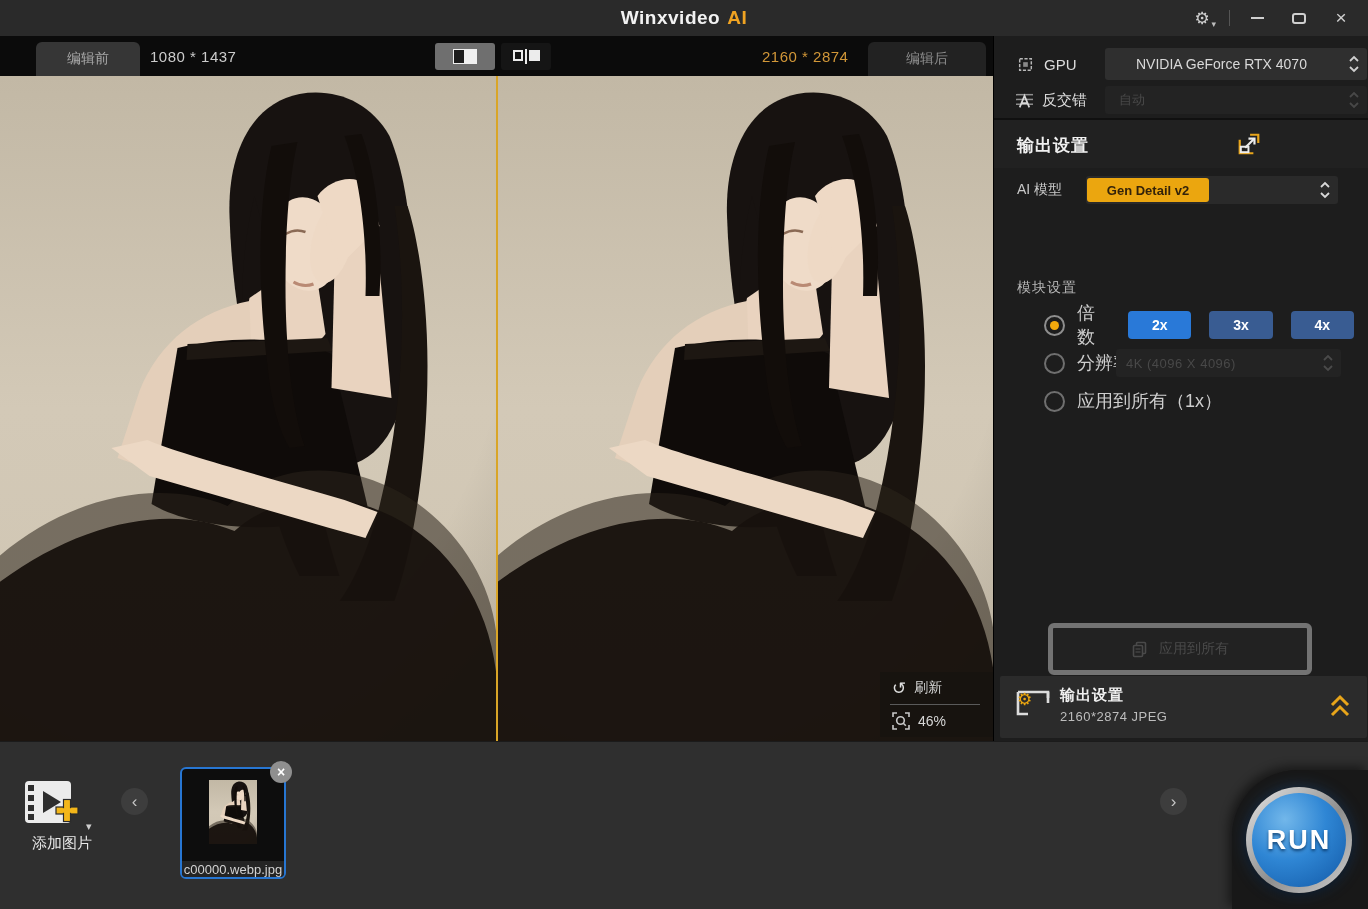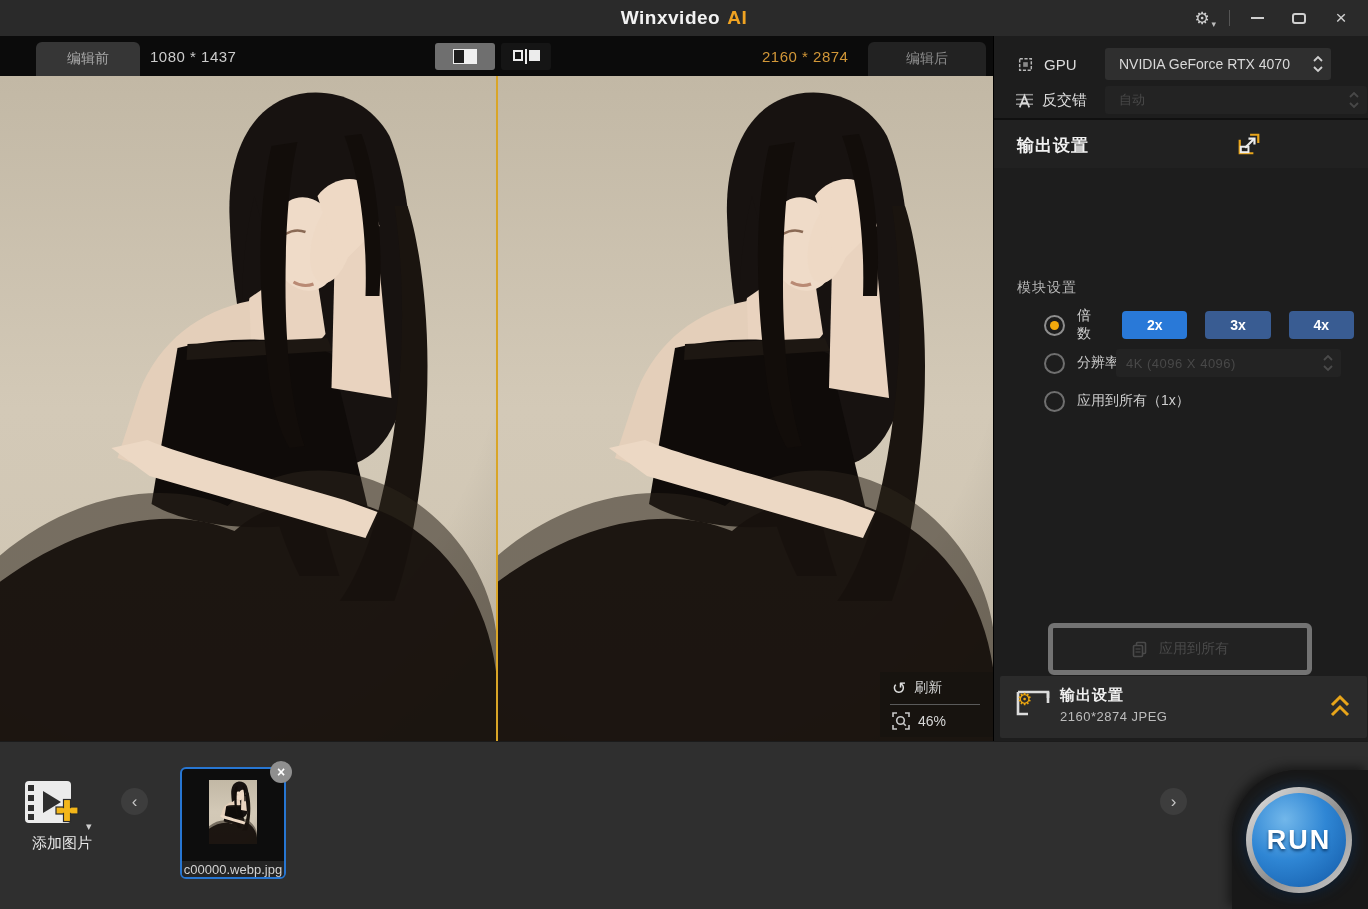--- a/index.html
+++ b/index.html
@@ -53,42 +53,42 @@
   
   #panel { position:absolute; left:993px; top:36px; width:375px; height:705px; background:#1d1d1d; border-left:1px solid #000; }
   .prow { position:absolute; display:flex; align-items:center; }
   .plabel { font-size:15px; color:#dcdcdc; }
   .dd { position:relative; border-radius:3px; display:flex; align-items:center; }
   .dd-live { background:#2f2f2f; color:#d9d9d9; }
   .dd-dis { background:#232323; color:#484848;text-align:center; }
   .spinner { position:absolute; right:8px; top:50%; transform:translateY(-50%); }
 
   #row-gpu { left:22px; top:12px; width:340px; height:32px; gap:9px; }
-  #dd-gpu { position:absolute; left:89px; width:226px; height:32px; font-size:14px; padding-left:14px; }
+  #dd-gpu { position:absolute; left:89px; width:262px; height:32px; font-size:14px; padding-left:31px; }
   #row-deint { left:22px; top:50px; width:340px; height:28px; gap:9px; }
   #dd-deint { position:absolute; left:89px; width:262px; height:28px; font-size:13px; padding-left:14px; }
   #panel-div1 { position:absolute; left:0; top:82px; width:375px; height:2px; background:#101010; }
 
   #section-head { position:absolute; left:0; top:84px; width:375px; height:48px; background:#212121; }
   #section-title { position:absolute; left:23px; top:14px; font-size:17px; font-weight:bold; color:#f0f0f0; letter-spacing:1px; }
   #expand-btn { position:absolute; left:243px; top:12px; width:24px; height:24px; }
 
   #row-model { left:23px; top:140px; width:340px; height:28px; }
   #model-label { font-size:14px; color:#c9c9c9; }
   #dd-model { position:absolute; left:69px; width:252px; height:28px; background:#2a2a2a; }
   #model-pill { position:absolute; left:1px; top:2px; width:122px; height:24px; background:#eba60f; border-radius:3px; display:flex; align-items:center; justify-content:center; font-size:13px; font-weight:bold; color:#33230a; }
   #desc { position:absolute; left:23px; top:176px; width:342px; font-size:13.5px; line-height:19px; color:#3b69ad; }
   #module-label { position:absolute; left:23px; top:243px; font-size:14px; color:#b5b5b5; letter-spacing:1px; }
 
   .radio { width:21px; height:21px; border:2px solid #8e8e8e; border-radius:50%; background:transparent; position:relative; flex:none; }
   .radio.sel::after { content:""; position:absolute; left:4px; top:4px; width:9px; height:9px; border-radius:50%; background:#f2a90c; }
   .radio.off { border-color:#6f6f6f; }
 
   #row-scale { left:50px; top:274px; width:310px; height:30px; gap:12px; }
-  #scale-label,#res-label,#enh-label { font-size:14px; color:#cecece; }
+  #scale-label,#res-label,#enh-label { font-size:18px; color:#cecece; }
   .scale-btn { width:73px; height:28px; border-radius:4px; display:flex; align-items:center; justify-content:center; font-size:14px; font-weight:bold; color:#fff; }
   #scale-2x { background:#2979d8; margin-left:8px; }
   #scale-3x { background:#395c92; margin-left:6px; }
   #scale-4x { background:#395c92; margin-left:6px; }
   #row-res { left:50px; top:313px; width:310px; height:28px; gap:12px; }
   #dd-res { position:absolute; left:72px; width:225px; height:28px; font-size:13px; padding-left:10px; letter-spacing:.5px; }
   #row-enh { left:50px; top:352px; width:310px; height:26px; gap:12px; }
 
   #apply-all-btn { position:absolute; left:54px; top:587px; width:264px; height:52px; border:5px solid #737373; border-radius:6px; background:#222222; display:flex; align-items:center; justify-content:center; gap:10px; font-size:14px; color:#4a4a4a; }
 
@@ -274,20 +274,29 @@
     <div id="section-title">输出设置</div>
     <svg id="expand-btn" viewBox="0 0 22 22">
       <path d="M2.5,7 V19.5 H15" fill="none" stroke="#e8a51a" stroke-width="2"></path>
       <path d="M12,2.5 H19.5 V10" fill="none" stroke="#e8a51a" stroke-width="2"></path>
       <path d="M7.5,14.5 L16,6" stroke="#ececec" stroke-width="2"></path>
       <path d="M10.5,6 H16 V11.5" fill="none" stroke="#ececec" stroke-width="2"></path>
       <rect x="3.5" y="13.5" width="7" height="5" fill="none" stroke="#ececec" stroke-width="1.8"></rect>
     </svg>
   </div>
 
+  <div class="prow" id="row-model">
+    <span id="model-label">AI 模型</span>
+    <div class="dd" id="dd-model">
+      <div id="model-pill">Gen Detail v2</div>
+      <svg class="spinner" width="10" height="18" style="color:#d8d8d8">
+          <use href="#spin"></use>
+        </svg>
+    </div>
+  </div>
 
 
   <div id="module-label">模块设置</div>
 
   <div class="prow" id="row-scale">
     <div class="radio sel"></div>
     <span id="scale-label">倍数</span>
     <div class="scale-btn" id="scale-2x">2x</div>
     <div class="scale-btn" id="scale-3x">3x</div>
     <div class="scale-btn" id="scale-4x">4x</div>

